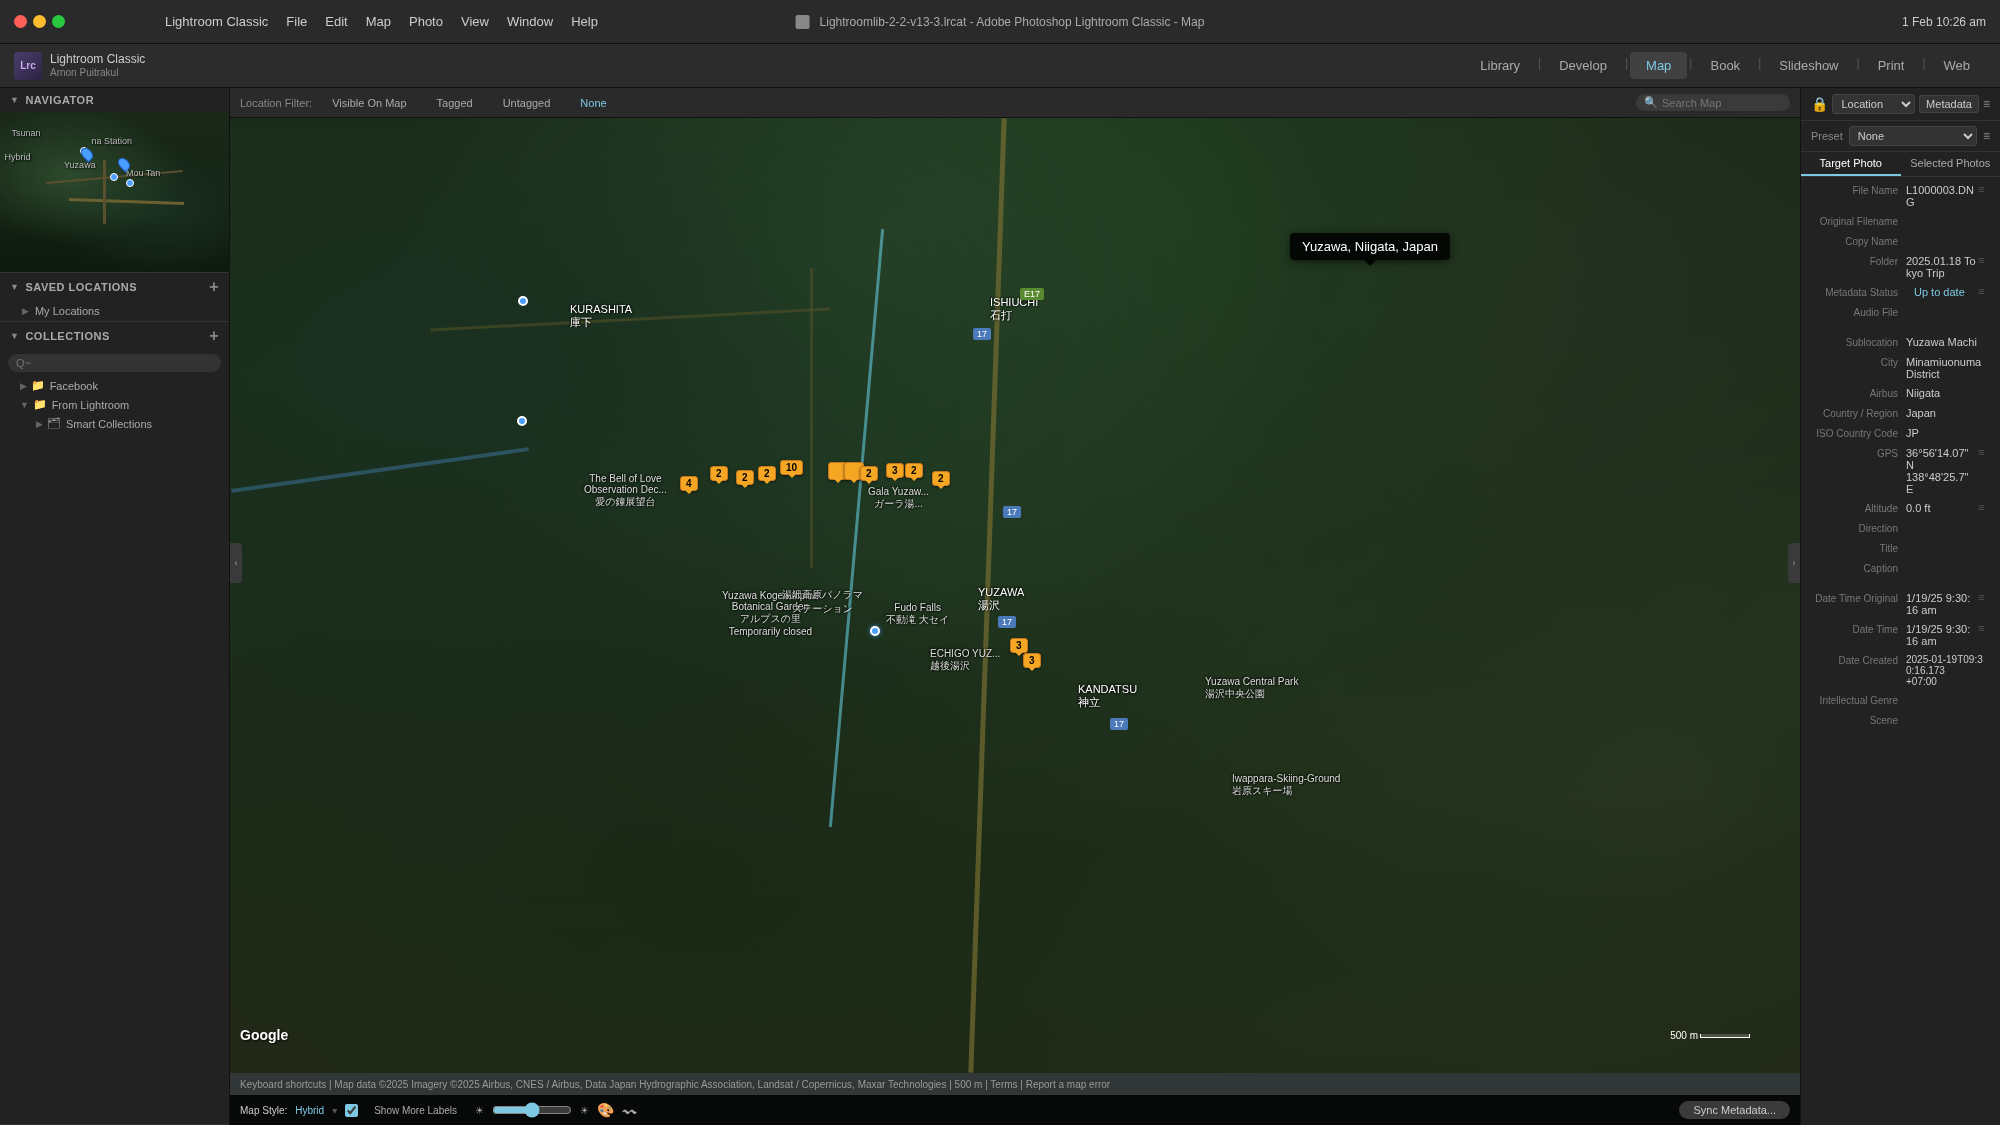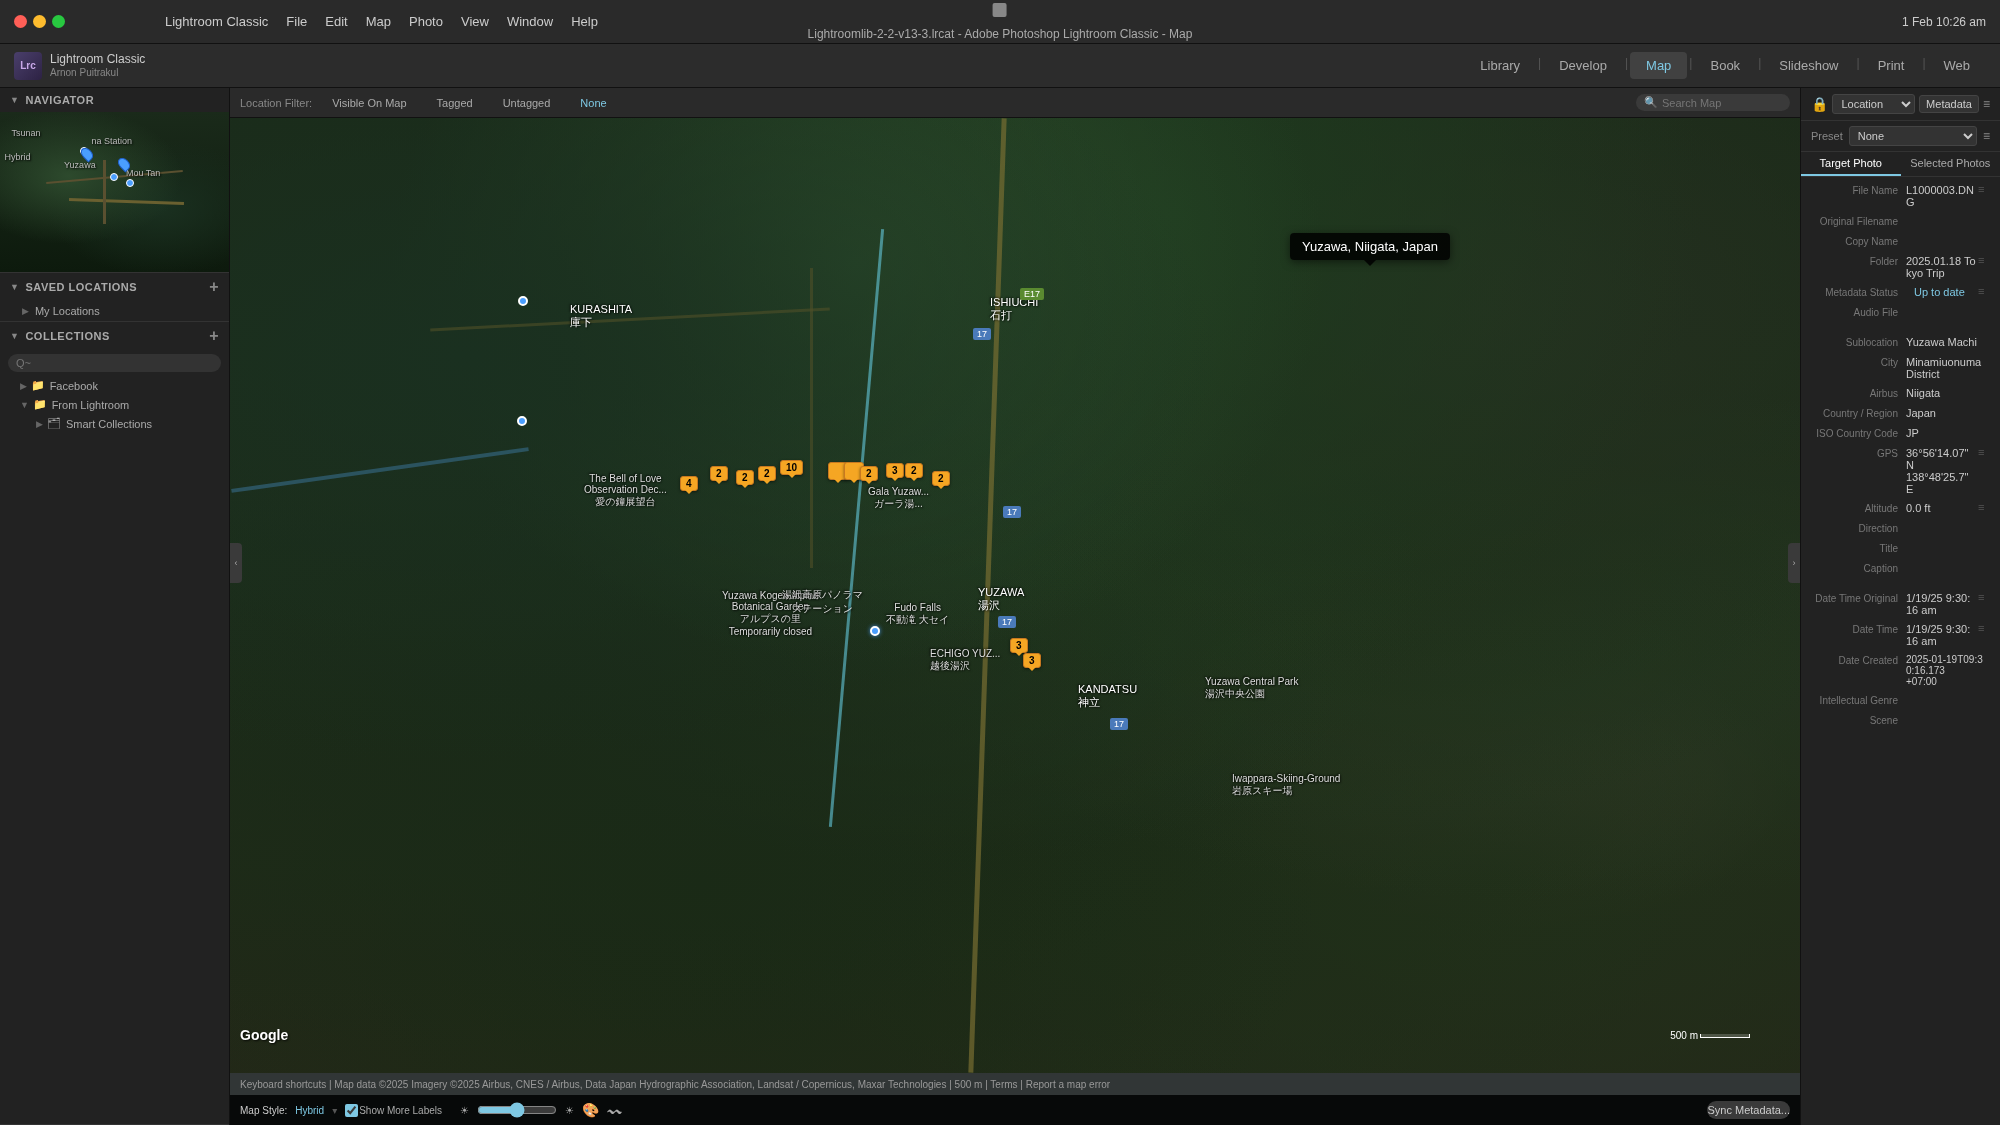--- a/index.html
+++ b/index.html
@@ -16,21 +16,21 @@
     }
     #titlebar .traffic-lights {
       display: flex;
       gap: 6px;
       margin-left: 14px;
     }
     .traffic-light { width: 13px; height: 13px; border-radius: 50%; }
     .tl-red { background: #ff5f57; }
     .tl-yellow { background: #febc2e; }
     .tl-green { background: #28c840; }
-    #titlebar .title { position: absolute; left: 50%; transform: translateX(-50%); font-size: 12px; color: #aaa; display: flex; align-items: center; gap: 10px; flex-direction: column; }
+    #titlebar .title { position: absolute; left: 50%; transform: translateX(-50%); font-size: 12px; color: #aaa; display: flex; align-items: center; gap: 10px; }
     #titlebar .title-icon { width: 14px; height: 14px; background: #888; border-radius: 2px; }
     #titlebar .mac-menu { display: flex; gap: 18px; margin-left: 100px; font-size: 13px; color: #ccc; }
     #titlebar .mac-menu span { cursor: pointer; }
     #titlebar .mac-right { position: absolute; right: 14px; display: flex; align-items: center; gap: 10px; font-size: 12px; color: #ccc; }
 
     
     #appheader {
       height: 44px;
       background: #2c2c2c;
       display: flex;
@@ -340,21 +340,21 @@
       flex-shrink: 0;
     }
     #map-bottom .map-style { color: #ccc; }
     #map-bottom .map-style-val { color: #7ec8e3; }
     #map-bottom input[type=range] { width: 80px; accent-color: #7ec8e3; }
     #map-bottom .sync-btn {
       margin-left: auto;
       background: #3a3a3a;
       border: none;
       color: #ccc;
-      padding: 3px 0;
+      padding: 3px 14px;
       border-radius: 9px;
       font-size: 11px;
       cursor: pointer;
     }
 
     
     #map-attribution {
       height: 22px;
       background: rgba(255,255,255,0.1);
       display: flex;
@@ -506,21 +506,21 @@
       bottom: 30px;
       left: 10px;
       font-size: 14px;
       font-weight: bold;
       color: #fff;
       text-shadow: 1px 1px 2px rgba(0,0,0,0.8);
       pointer-events: none;
     }
 
     
-    .cb-container { display: flex; align-items: center; gap: 1px; }
+    .cb-container { display: flex; align-items: center; gap: 16px; }
     .cb-container input[type=checkbox] { accent-color: #7ec8e3; }
 
     
     #right-arrow-handle {
       position: absolute;
       right: 200px;
       top: 50%;
       transform: translateY(-50%);
       width: 12px;
       height: 40px;

